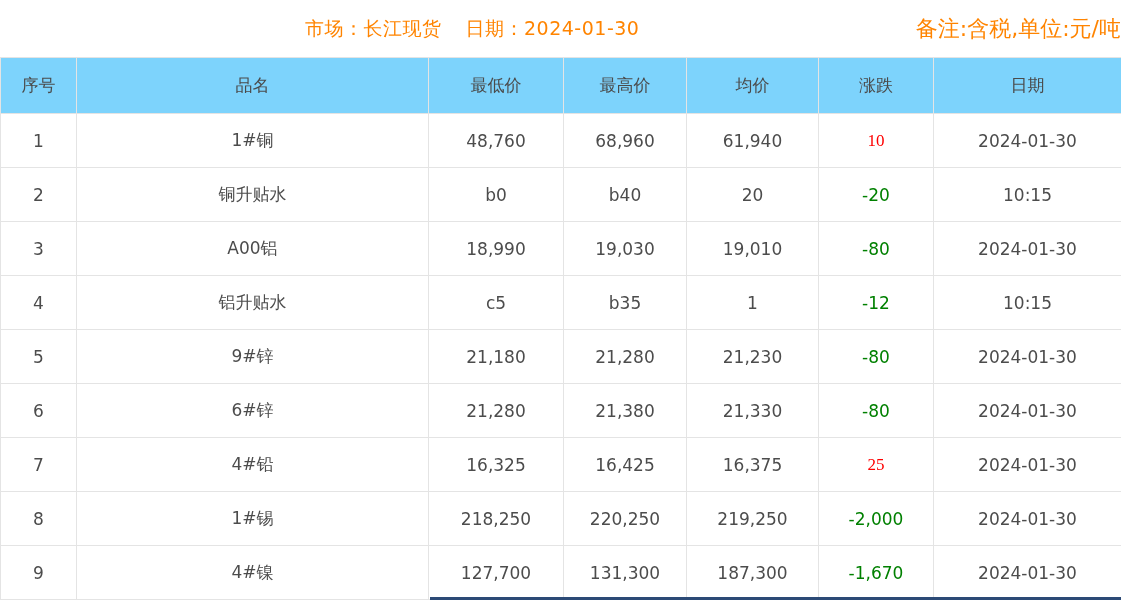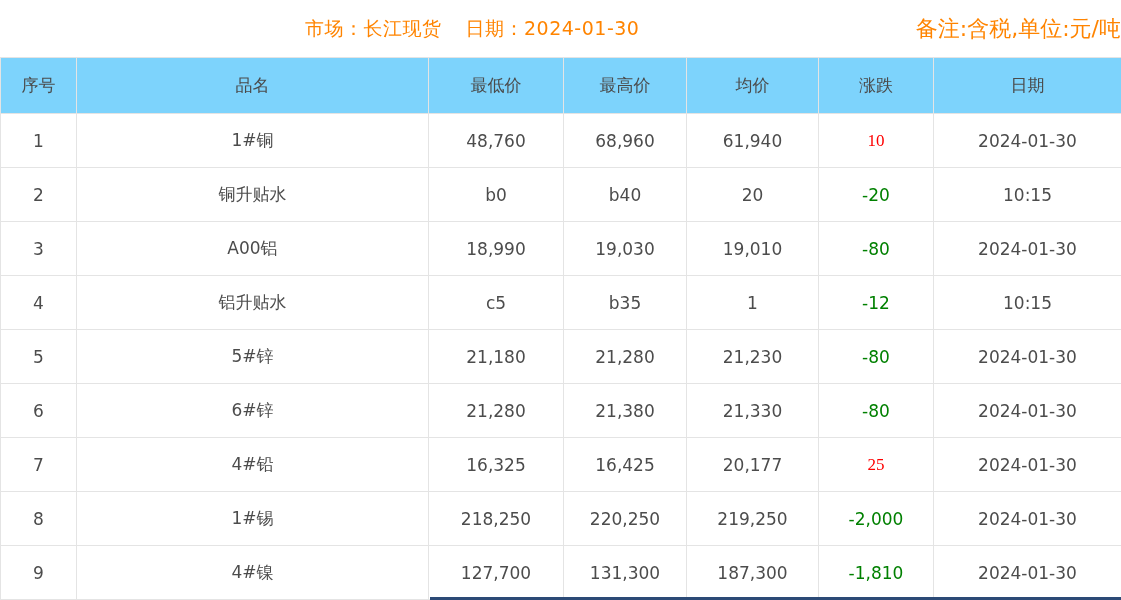--- a/index.html
+++ b/index.html
@@ -127,59 +127,59 @@
         <td>4</td>
         <td>铝升贴水</td>
         <td>c5</td>
         <td>b35</td>
         <td>1</td>
         <td class="down">-12</td>
         <td>10:15</td>
       </tr>
       <tr>
         <td>5</td>
-        <td>5#锌</td>
+        <td>9#锌</td>
         <td>21,180</td>
         <td>21,280</td>
         <td>21,230</td>
         <td class="down">-80</td>
         <td>2024-01-30</td>
       </tr>
       <tr>
         <td>6</td>
         <td>6#锌</td>
         <td>21,280</td>
         <td>21,380</td>
         <td>21,330</td>
         <td class="down">-80</td>
         <td>2024-01-30</td>
       </tr>
       <tr>
         <td>7</td>
         <td>4#铅</td>
         <td>16,325</td>
         <td>16,425</td>
-        <td>20,177</td>
+        <td>16,375</td>
         <td class="up">25</td>
         <td>2024-01-30</td>
       </tr>
       <tr>
         <td>8</td>
         <td>1#锡</td>
         <td>218,250</td>
         <td>220,250</td>
         <td>219,250</td>
         <td class="down">-2,000</td>
         <td>2024-01-30</td>
       </tr>
       <tr>
         <td>9</td>
         <td>4#镍</td>
         <td>127,700</td>
         <td>131,300</td>
         <td>187,300</td>
-        <td class="down">-1,810</td>
+        <td class="down">-1,670</td>
         <td>2024-01-30</td>
       </tr>
     </tbody>
 </table>
 
 <div class="footer-bar" style="background: rgb(44, 74, 118);"></div>
 
 </body></html>

